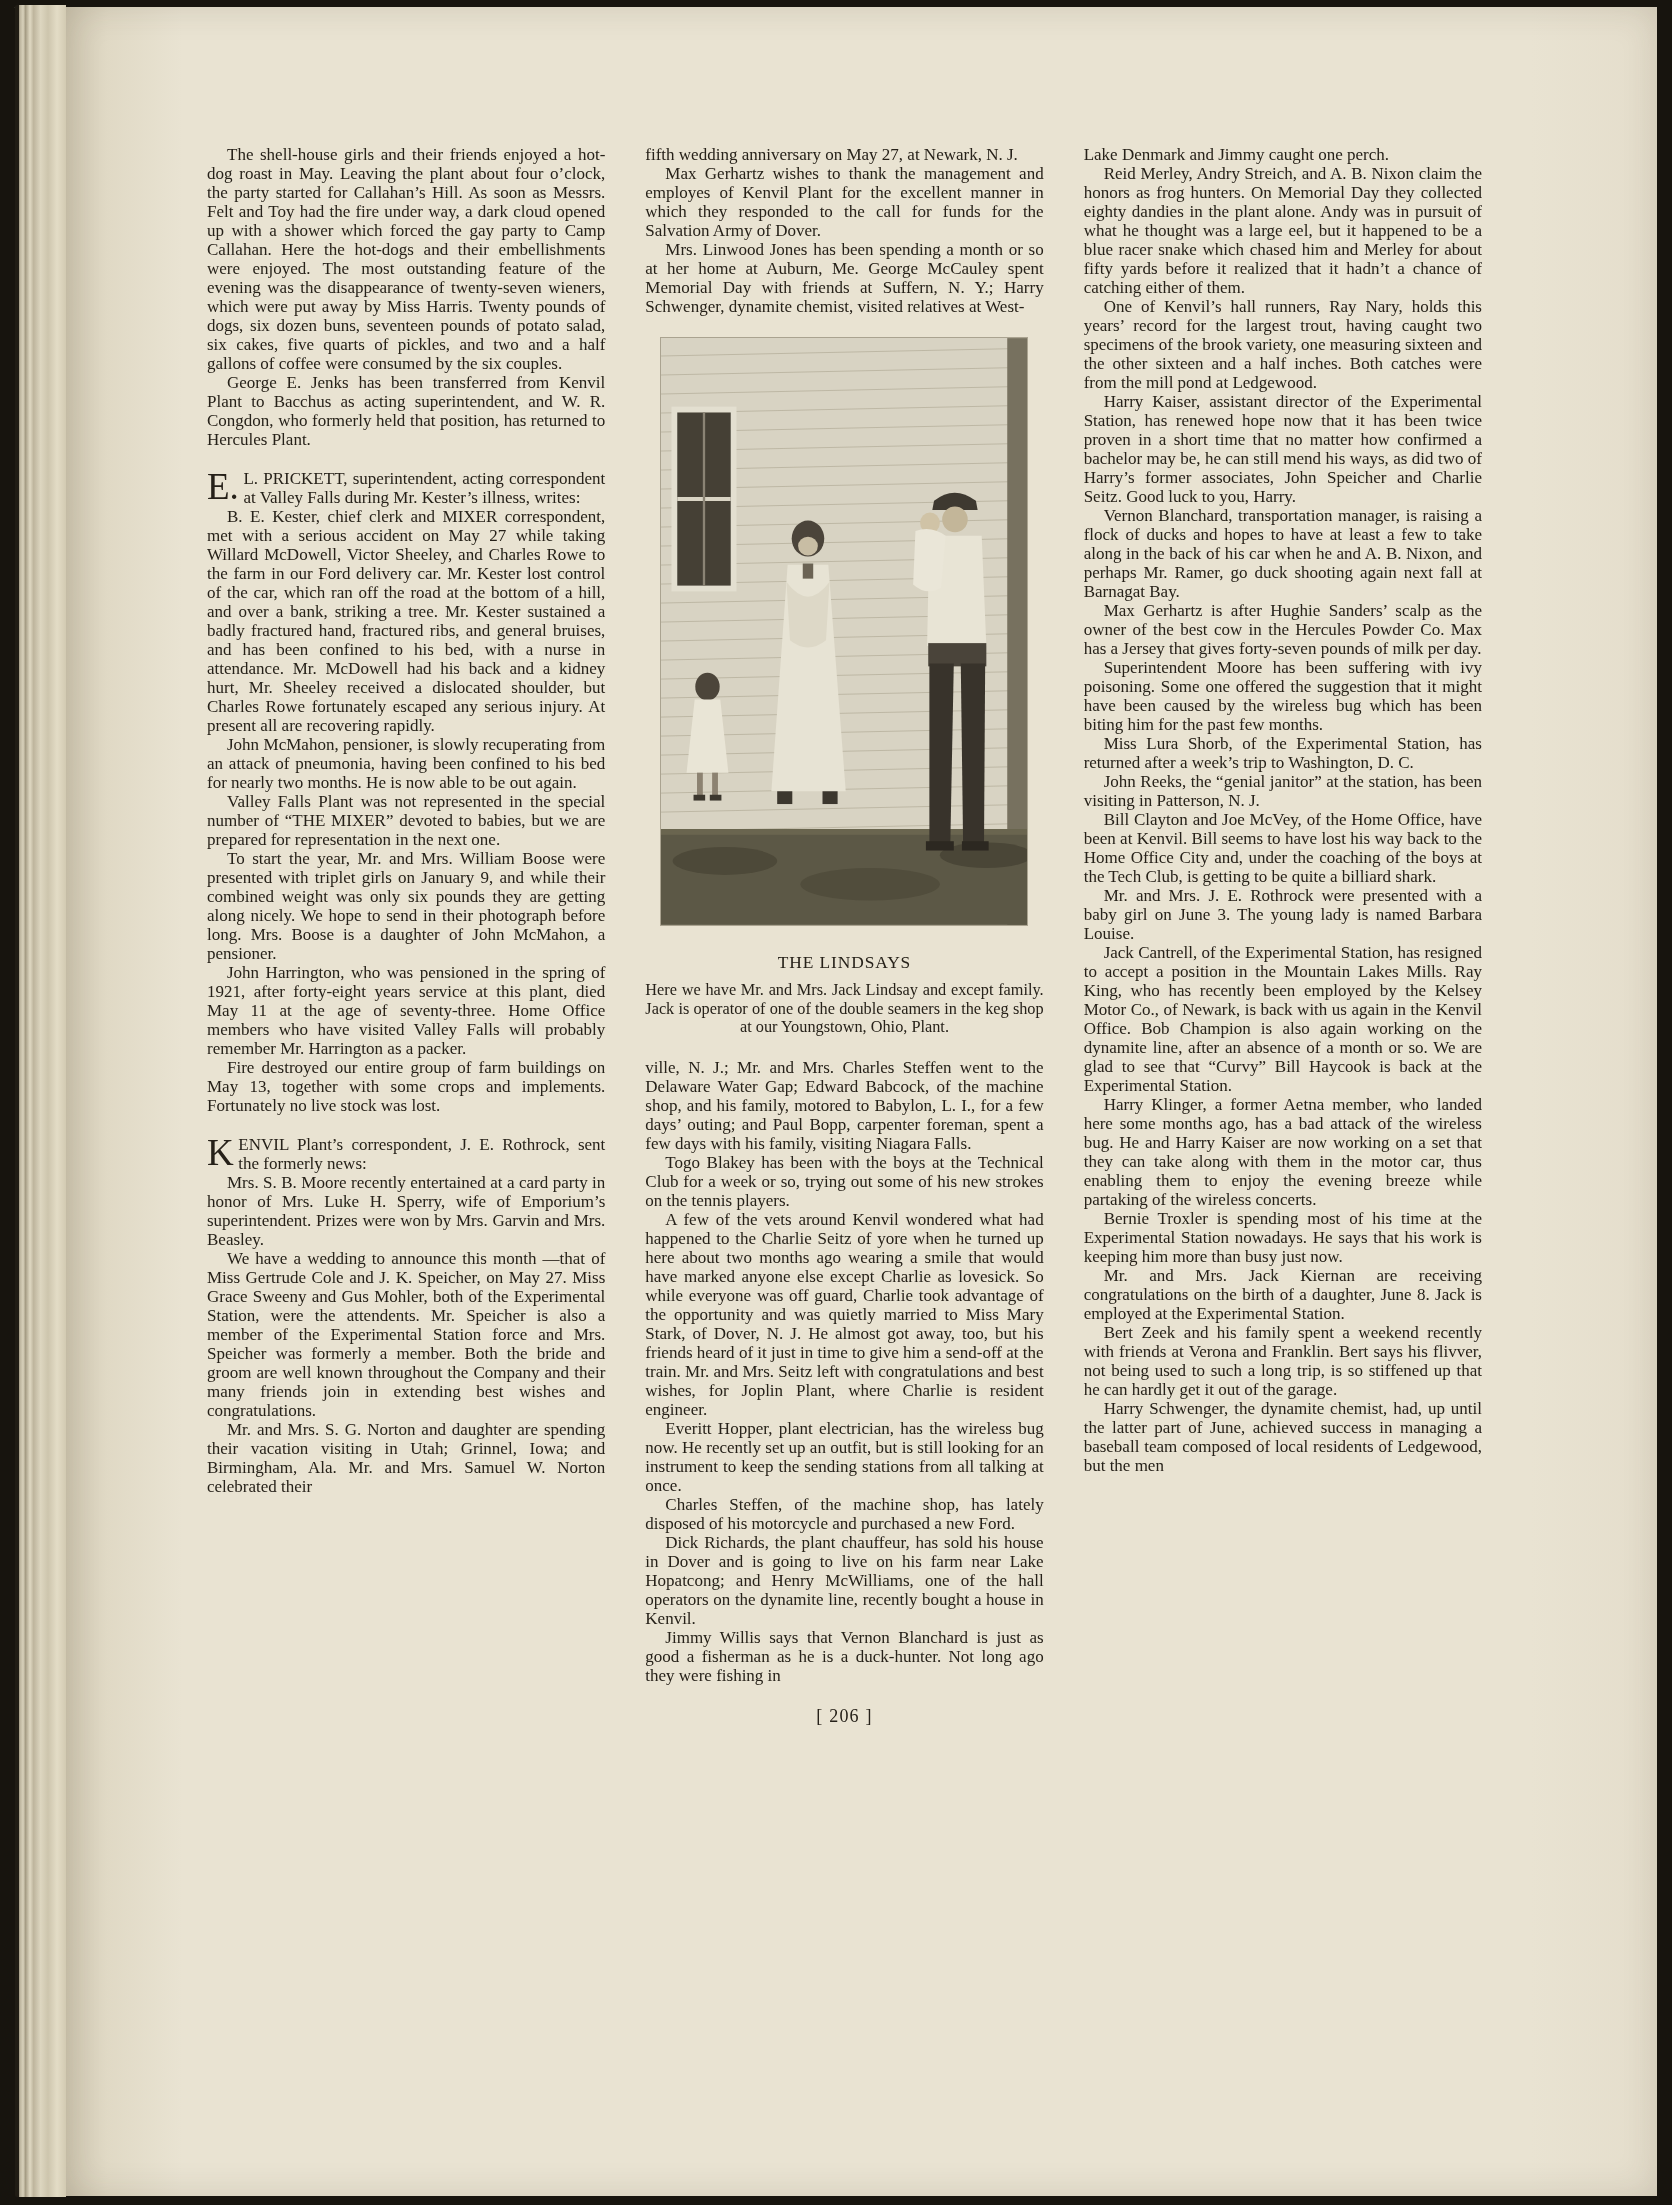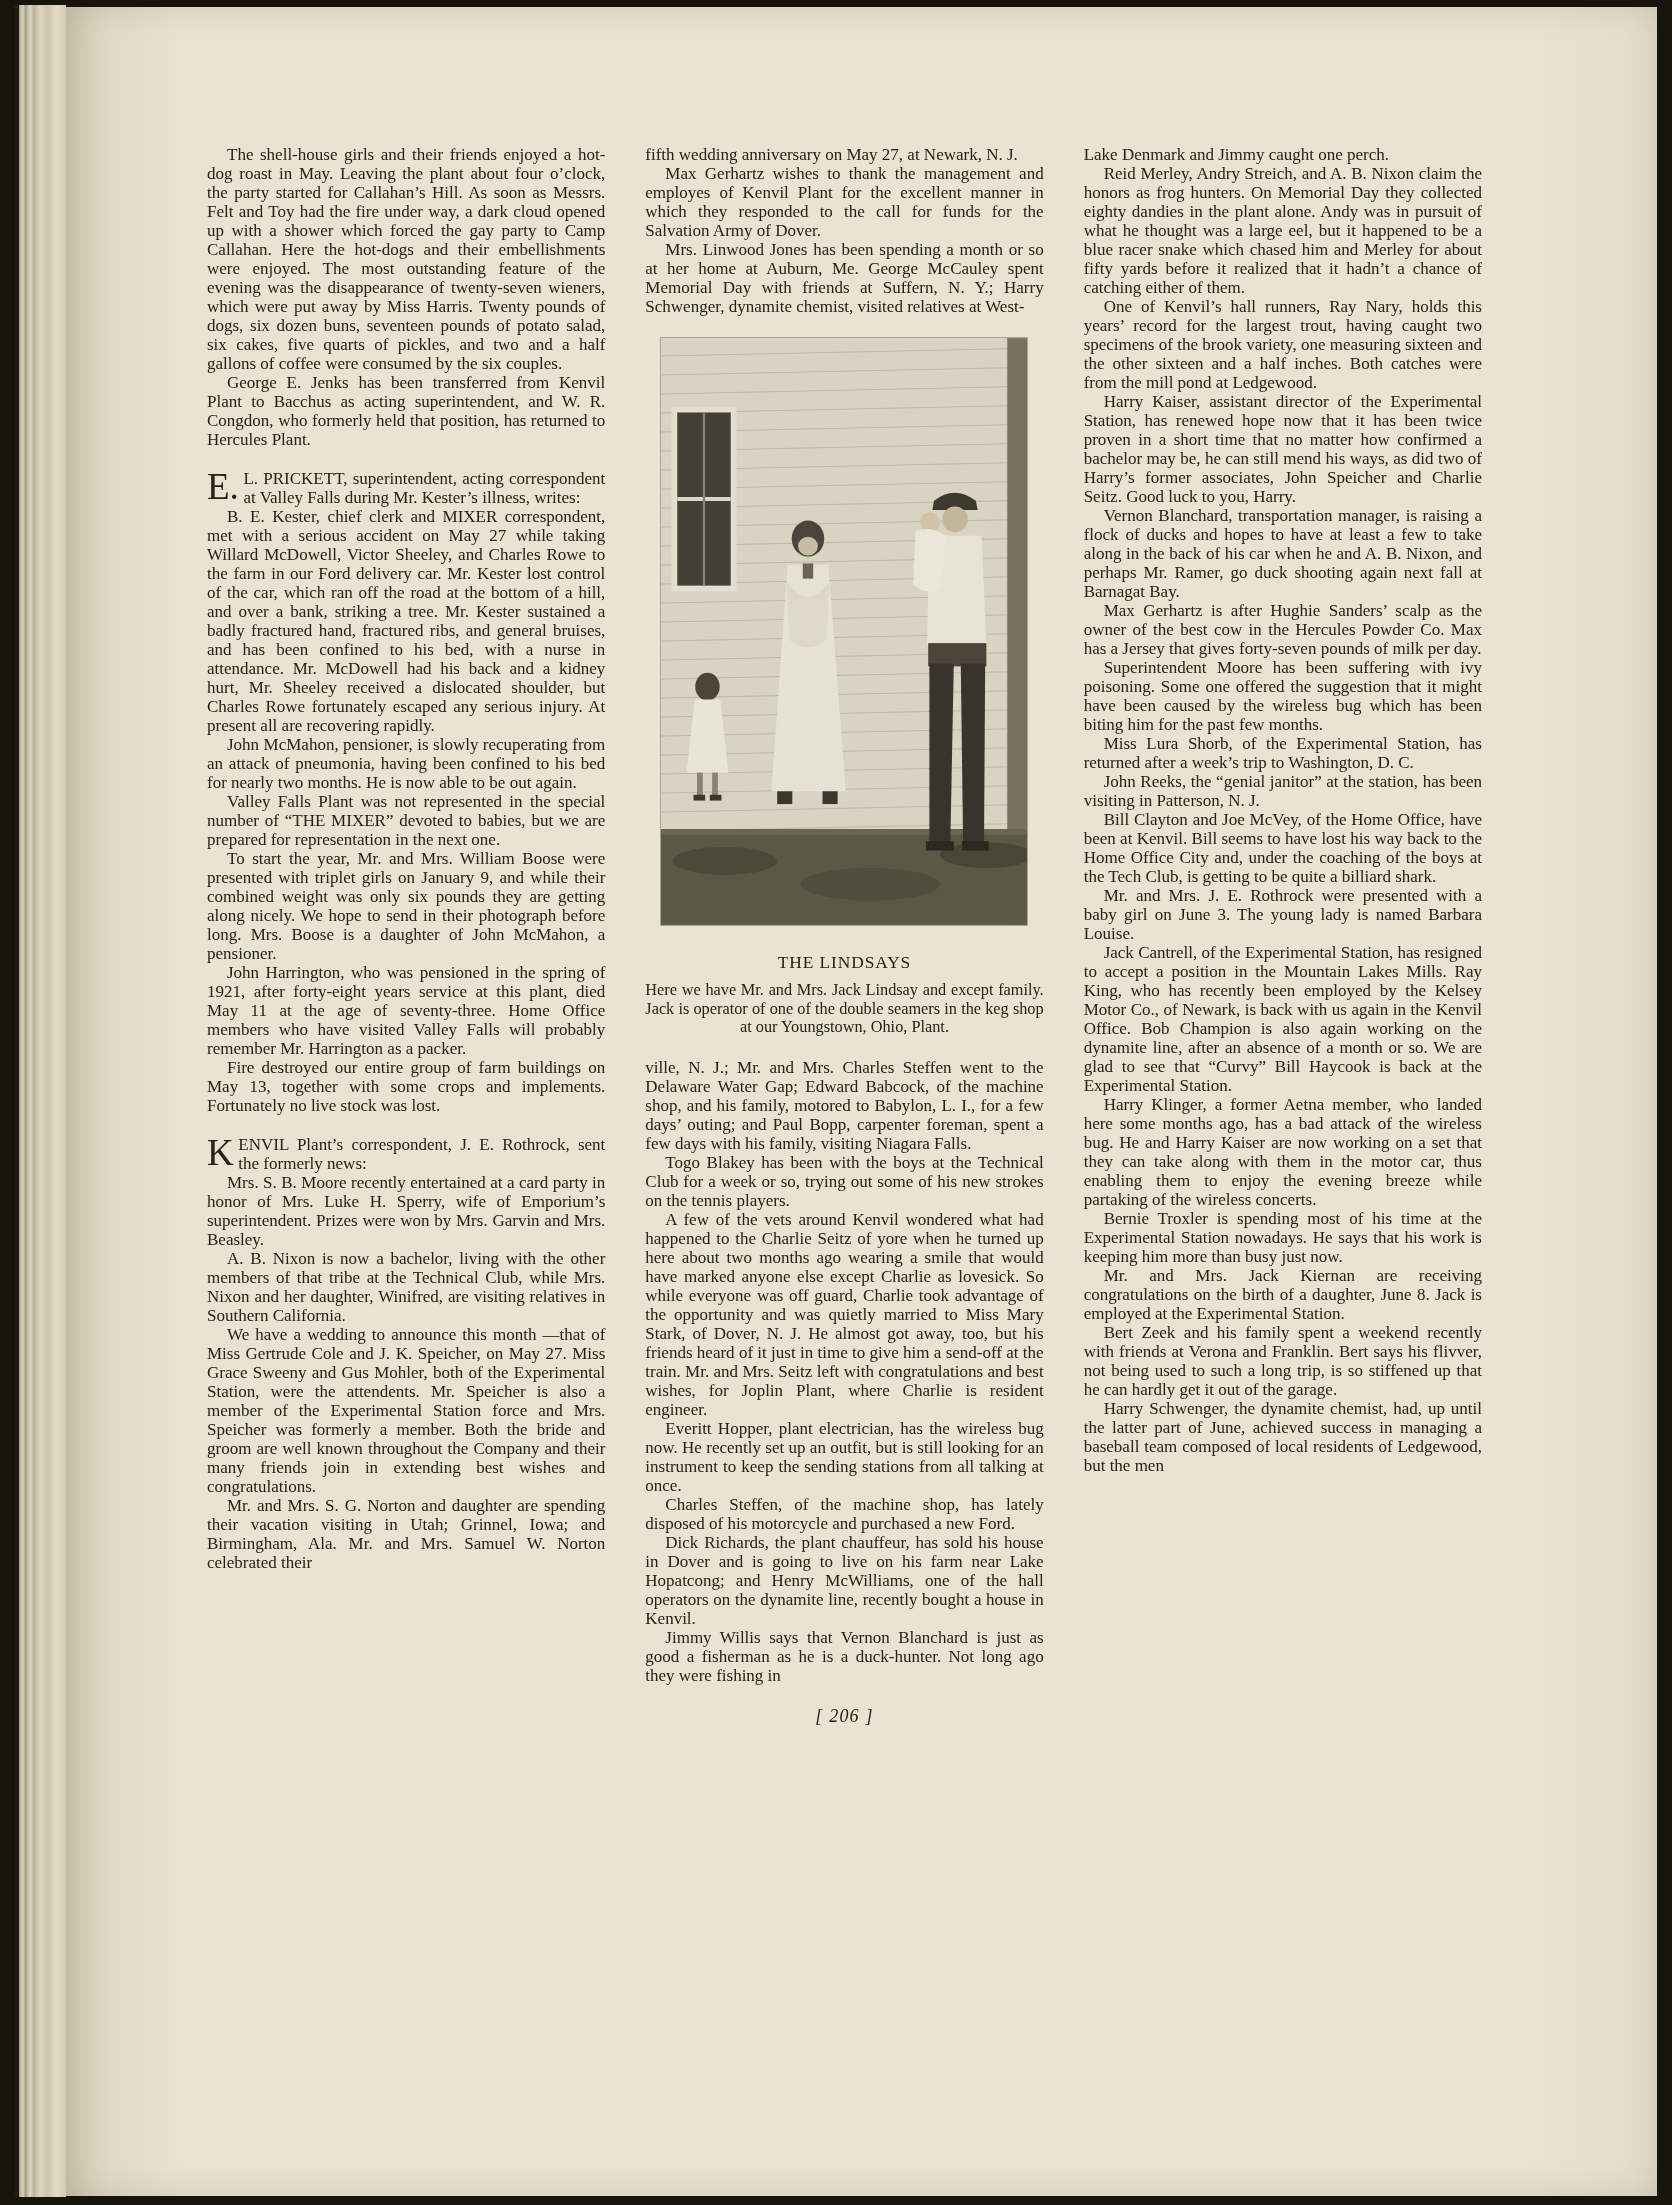--- a/index.html
+++ b/index.html
@@ -92,21 +92,20 @@
           <p class="para">John Harrington, who was pensioned in the spring of 1921, after forty-eight years service at this plant, died May 11 at the age of seventy-three. Home Office members who have visited Valley Falls will probably remember Mr. Harrington as a packer.</p>
           <p class="para">Fire destroyed our entire group of farm buildings on May 13, together with some crops and implements. Fortunately no live stock was lost.</p>
         </div>
 
       <div class="section-lead">
         <span class="dropcap">K</span>
         <span>ENVIL Plant’s correspondent, J. E. Rothrock, sent the formerly news:</span>
       </div>
       <div>
           <p class="para">Mrs. S. B. Moore recently entertained at a card party in honor of Mrs. Luke H. Sperry, wife of Emporium’s superintendent. Prizes were won by Mrs. Garvin and Mrs. Beasley.</p>
-          <p class="para">A. B. Nixon is now a bachelor, living with the other members of that tribe at the Technical Club, while Mrs. Nixon and her daughter, Winifred, are visiting relatives in Southern California.</p>
           <p class="para">We have a wedding to announce this month —that of Miss Gertrude Cole and J. K. Speicher, on May 27. Miss Grace Sweeny and Gus Mohler, both of the Experimental Station, were the attendents. Mr. Speicher is also a member of the Experimental Station force and Mrs. Speicher was formerly a member. Both the bride and groom are well known throughout the Company and their many friends join in extending best wishes and congratulations.</p>
           <p class="para">Mr. and Mrs. S. G. Norton and daughter are spending their vacation visiting in Utah; Grinnel, Iowa; and Birmingham, Ala. Mr. and Mrs. Samuel W. Norton celebrated their</p>
         </div>
     </div>
 
     <div class="column">
       <div>
           <p class="para noindent">fifth wedding anniversary on May 27, at Newark, N. J.</p>
           <p class="para">Max Gerhartz wishes to thank the management and employes of Kenvil Plant for the excellent manner in which they responded to the call for funds for the Salvation Army of Dover.</p>
           <p class="para">Mrs. Linwood Jones has been spending a month or so at her home at Auburn, Me. George McCauley spent Memorial Day with friends at Suffern, N. Y.; Harry Schwenger, dynamite chemist, visited relatives at West-</p>
@@ -200,15 +199,15 @@
           <p class="para">Harry Klinger, a former Aetna member, who landed here some months ago, has a bad attack of the wireless bug. He and Harry Kaiser are now working on a set that they can take along with them in the motor car, thus enabling them to enjoy the evening breeze while partaking of the wireless concerts.</p>
           <p class="para">Bernie Troxler is spending most of his time at the Experimental Station nowadays. He says that his work is keeping him more than busy just now.</p>
           <p class="para">Mr. and Mrs. Jack Kiernan are receiving congratulations on the birth of a daughter, June 8. Jack is employed at the Experimental Station.</p>
           <p class="para">Bert Zeek and his family spent a weekend recently with friends at Verona and Franklin. Bert says his flivver, not being used to such a long trip, is so stiffened up that he can hardly get it out of the garage.</p>
           <p class="para">Harry Schwenger, the dynamite chemist, had, up until the latter part of June, achieved success in managing a baseball team composed of local residents of Ledgewood, but the men</p>
         </div>
     </div>
 
   </div>
 
-  <div class="page-number" style="top: 1699px; font-style: italic;">[ 206 ]</div>
+  <div class="page-number" style="top: 1699px;">[ 206 ]</div>
 </div>
 
 
 </body></html>

